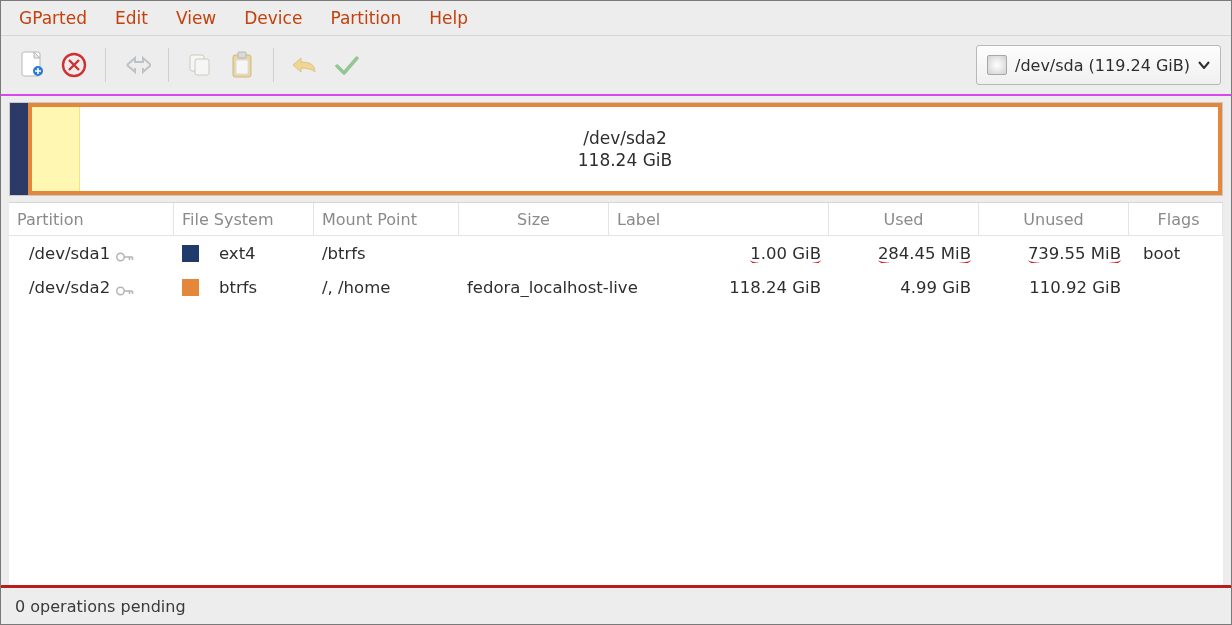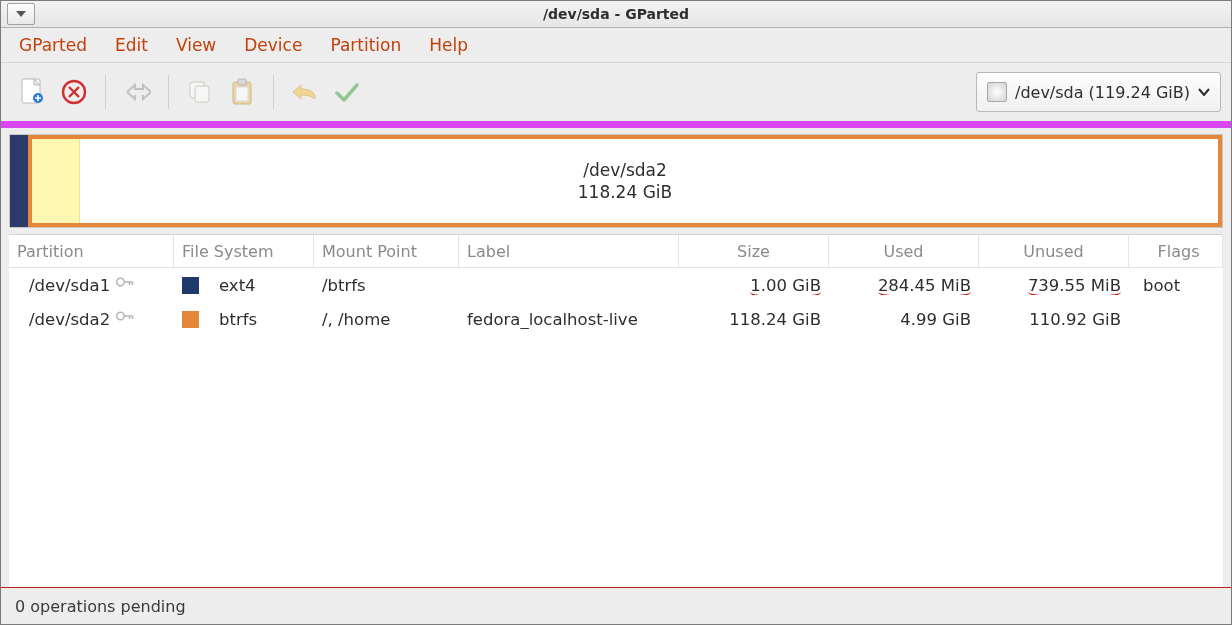--- a/index.html
+++ b/index.html
@@ -6,21 +6,21 @@
   .window{width:1232px;height:625px;box-sizing:border-box;border:1px solid #7a7a7a;background:#ededed;display:flex;flex-direction:column}
   
   .titlebar{height:26px;background:linear-gradient(#f2f2f2,#e6e6e6);border-bottom:1px solid #b0b0b0;display:flex;align-items:center;position:relative}
   .titlebar .sysmenu{width:26px;height:20px;margin-left:6px;border:1px solid #a0a0a0;border-radius:2px;background:linear-gradient(#fdfdfd,#e8e8e8);display:flex;align-items:center;justify-content:center}
   .titlebar .sysmenu svg{width:10px;height:6px}
   .titlebar .title{position:absolute;left:0;right:0;text-align:center;font-weight:bold;font-size:14px;color:#2e2e2e;pointer-events:none}
   
   .menubar{height:34px;display:flex;align-items:center;padding:0 18px;gap:28px;font-size:17px;color:#c2410c;border-bottom:1px solid #d5d5d5}
   .menubar span{cursor:default}
   
-  .toolbar{height:58px;display:flex;align-items:center;padding:0 10px;border-bottom:7px solid #d946ef}
+  .toolbar{height:58px;display:flex;align-items:center;padding:0 10px;border-bottom:2px solid #d946ef}
   .tool{width:42px;height:42px;display:flex;align-items:center;justify-content:center;border-radius:3px}
   .tool.disabled{opacity:.55}
   .sep{width:1px;height:34px;background:#cfcfcf;margin:0 10px}
   .spacer{flex:1}
   .deviceSel{height:38px;border:1px solid #b8b8b8;border-radius:3px;background:linear-gradient(#fdfdfd,#f0f0f0);display:flex;align-items:center;padding:0 10px;gap:8px;font-size:16px;color:#2e2e2e}
   .deviceSel .disk{width:18px;height:18px;border:1px solid #a8a8a8;border-radius:2px;background:radial-gradient(circle at 9px 9px,#fff,#d0d0d0)}
   
   .mapwrap{padding:6px 8px 6px 8px}
   .map{height:94px;display:flex;border:1px solid #c9c9c9;box-sizing:border-box}
   .sel-marker{width:18px;background:#2b3a67}
@@ -37,47 +37,39 @@
   .c-part{width:165px}
   .c-fs{width:140px}
   .c-mount{width:145px}
   .c-label{width:220px}
   .c-size{width:150px;text-align:right;justify-content:flex-end}
   .c-used{width:150px;text-align:right;justify-content:flex-end}
   .c-unused{width:150px;text-align:right;justify-content:flex-end}
   .c-flags{flex:1;text-align:left;padding-left:14px}
   .th.c-size,.th.c-used,.th.c-unused{justify-content:center;text-align:center}
   .th.c-flags{justify-content:center}
-  .td.c-part{display:flex;align-items:flex-start;gap:6px;padding-left:20px}
+  .td.c-part{display:flex;align-items:flex-end;gap:6px;padding-left:20px}
   .td.c-fs{display:flex;align-items:center;gap:20px}
   .swatch{width:17px;height:17px;display:inline-block}
   .sw-ext4{background:#1f3a6b}
   .sw-btrfs{background:#e4873b}
   .keyicon{width:18px;height:12px;opacity:.55}
   .tbody{flex:1;overflow:auto}
   .underline-red{position:relative}
   .underline-red::after{content:"";position:absolute;left:0;right:0;bottom:-4px;height:4px;border-bottom:3px solid #d21b1b;border-radius:0 0 40% 40%/0 0 100% 100%}
   
-  .status{height:36px;border-top:1px solid #b91c1c;display:flex;align-items:center;padding:0 14px;font-size:16px;color:#3a3a3a;background:#ededed}
+  .status{height:36px;border-top:3px solid #b91c1c;display:flex;align-items:center;padding:0 14px;font-size:16px;color:#3a3a3a;background:#ededed}
   
   svg{display:block}
 </style>
 </head>
 <body>
 
 <div class="window">
 
-  <div class="titlebar">
-    <div class="sysmenu">
-      <svg viewBox="0 0 10 6">
-          <path d="M0 0 L10 0 L5 6 Z" fill="#555"></path>
-        </svg>
-    </div>
-    <div class="title">/dev/sda - GParted</div>
-  </div>
 
   <div class="menubar">
     <span>GParted</span>
     <span>Edit</span>
     <span>View</span>
     <span>Device</span>
     <span>Partition</span>
     <span>Help</span>
   </div>
 
@@ -149,22 +141,22 @@
         </div>
       </div>
     </div>
   </div>
 
   <div class="table">
     <div class="thead">
       <div class="th c-part">Partition</div>
       <div class="th c-fs">File System</div>
       <div class="th c-mount">Mount Point</div>
+      <div class="th c-size">Size</div>
       <div class="th c-label">Label</div>
-      <div class="th c-size">Size</div>
       <div class="th c-used">Used</div>
       <div class="th c-unused">Unused</div>
       <div class="th c-flags">Flags</div>
     </div>
     <div class="tbody">
 
       <div class="trow">
         <div class="td c-part">
           <span>/dev/sda1</span>
           <svg class="keyicon" viewBox="0 0 24 14">

